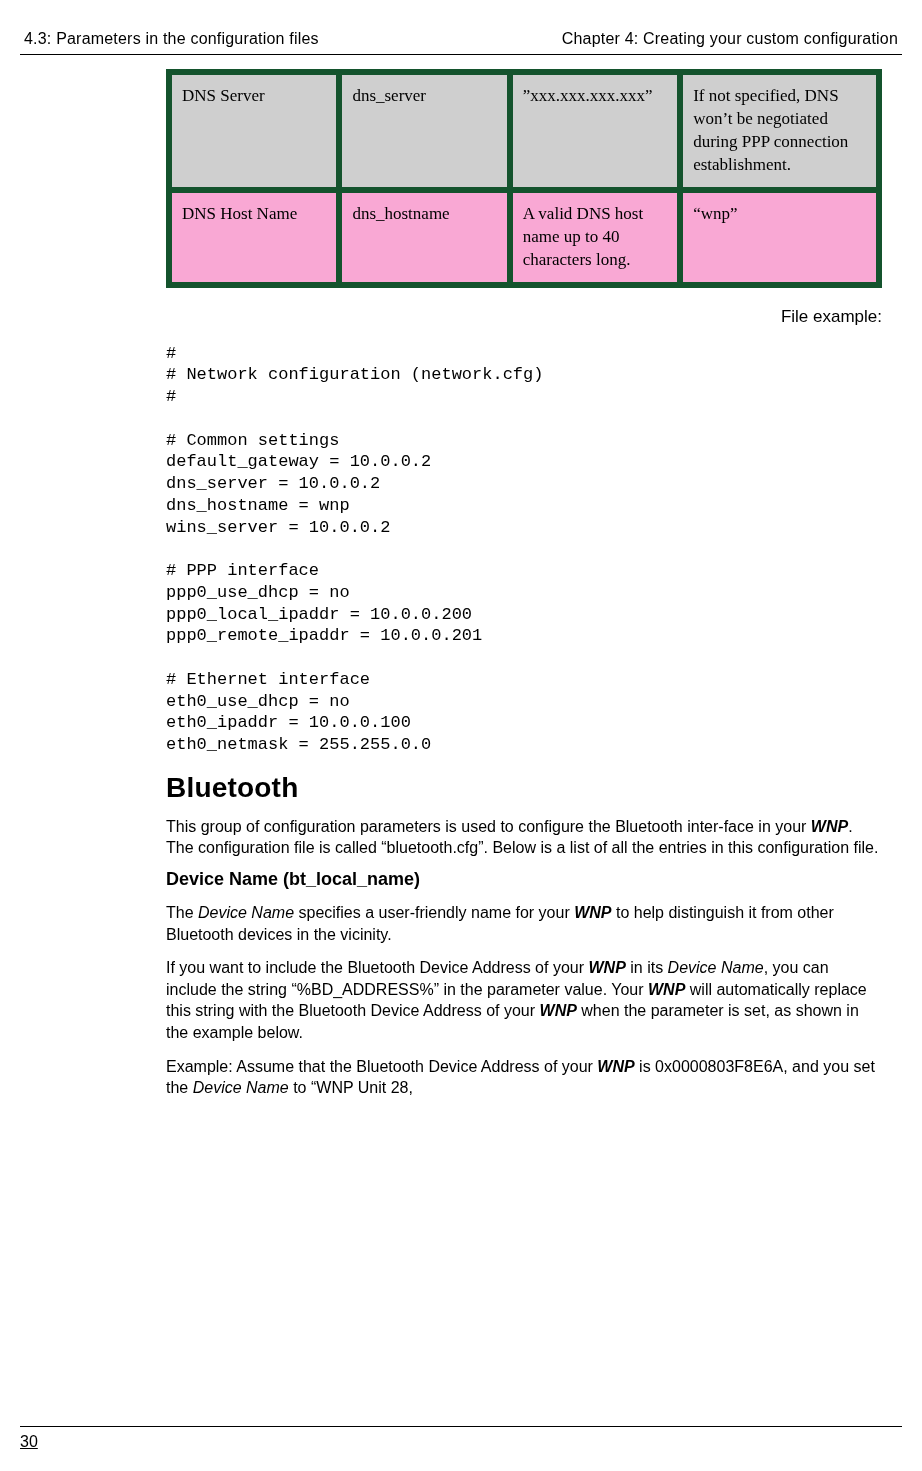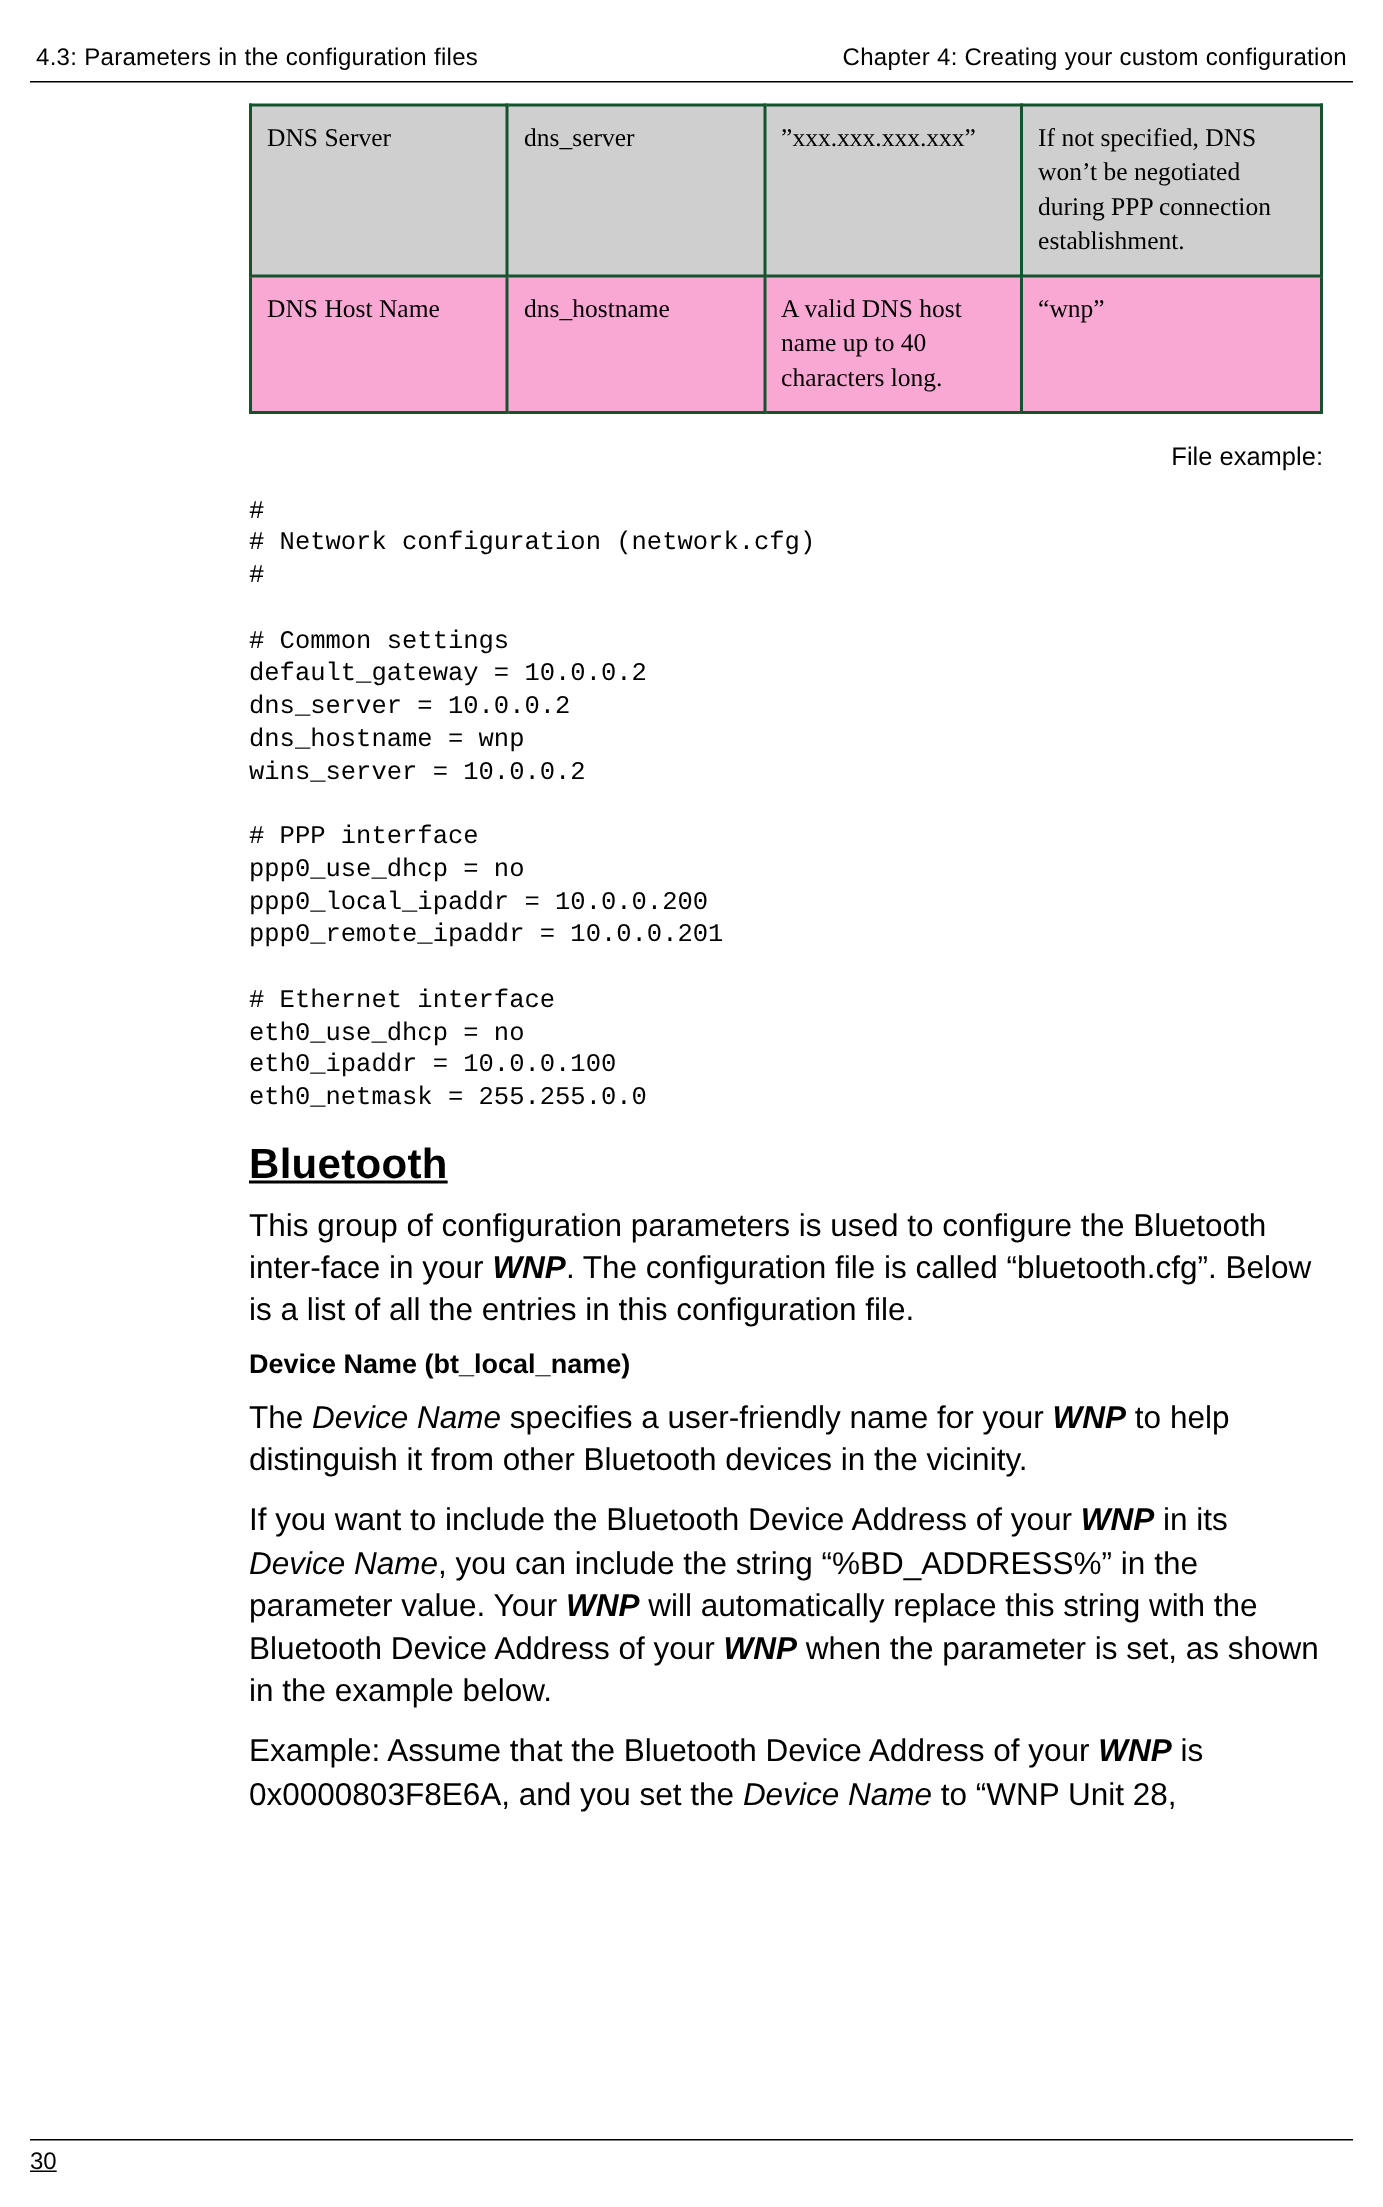--- a/index.html
+++ b/index.html
@@ -2,33 +2,33 @@
 <html><head>
 <meta charset="utf-8">
 <style>
   * { box-sizing: border-box; margin: 0; padding: 0; }
   html, body { width: 922px; background: #fff; color: #000; font-family: "Segoe UI", "Helvetica Neue", Arial, sans-serif; }
   .page { width: 922px; min-height: 1471px; padding: 30px 20px 20px 20px; position: relative; }
   .running-head { display: flex; justify-content: space-between; font-size: 16px; font-weight: 300; letter-spacing: 0.2px; padding: 0 4px 4px 4px; }
   .hr { border: none; border-top: 1px solid #000; margin-top: 2px; }
   .content { margin-left: 146px; margin-right: 20px; margin-top: 14px; }
   table.params { width: 100%; border-collapse: collapse; table-layout: fixed; }
-  table.params td { border: 2px solid #14532d; padding: 10px 10px; vertical-align: top; font-family: Georgia, "Times New Roman", serif; font-size: 17px; line-height: 1.35; }
+  table.params td { border: 6px solid #14532d; padding: 10px 10px; vertical-align: top; font-family: Georgia, "Times New Roman", serif; font-size: 17px; line-height: 1.35; }
   tr.shaded td { background: #cfcfcf; }
   tr.plain td { background: #f9a8d4; }
   col.c1 { width: 24%; }
   col.c2 { width: 24%; }
   col.c3 { width: 24%; }
   col.c4 { width: 28%; }
   .after-table-gap { height: 18px; }
   .body-text { font-size: 17px; line-height: 1.35; font-weight: 300; text-align: right; }
   .code-block { font-family: "Courier New", Courier, monospace; font-size: 17px; line-height: 1.28; white-space: pre; margin-top: 14px; margin-bottom: 16px; }
-  h2.section { font-family: Arial, "Helvetica Neue", sans-serif; font-weight: 900; font-size: 28px; margin-top: 6px; margin-bottom: 4px; letter-spacing: 0.2px; text-decoration: underline; }
+  h2.section { font-family: Arial, "Helvetica Neue", sans-serif; font-weight: 900; font-size: 28px; margin-top: 6px; margin-bottom: 4px; letter-spacing: 0.2px; }
   .subhead { font-family: Arial, "Helvetica Neue", sans-serif; font-weight: 900; font-size: 18px; margin-top: 10px; margin-bottom: 0; }
-  .para { font-size: 21px; line-height: 1.35; font-weight: 300; margin-top: 12px; margin-bottom: 10px; }
+  .para { font-size: 16px; line-height: 1.35; font-weight: 300; margin-top: 12px; margin-bottom: 10px; }
   .para .ital { font-style: italic; }
   .para .bital { font-style: italic; font-weight: 700; }
   .footer { position: absolute; bottom: 20px; left: 20px; right: 20px; }
   .footer-hr { border: none; border-top: 1px solid #000; }
   .page-num { font-size: 16px; margin-top: 6px; text-decoration: underline; }
 </style>
 </head>
 <body>
 
 <div class="page">

